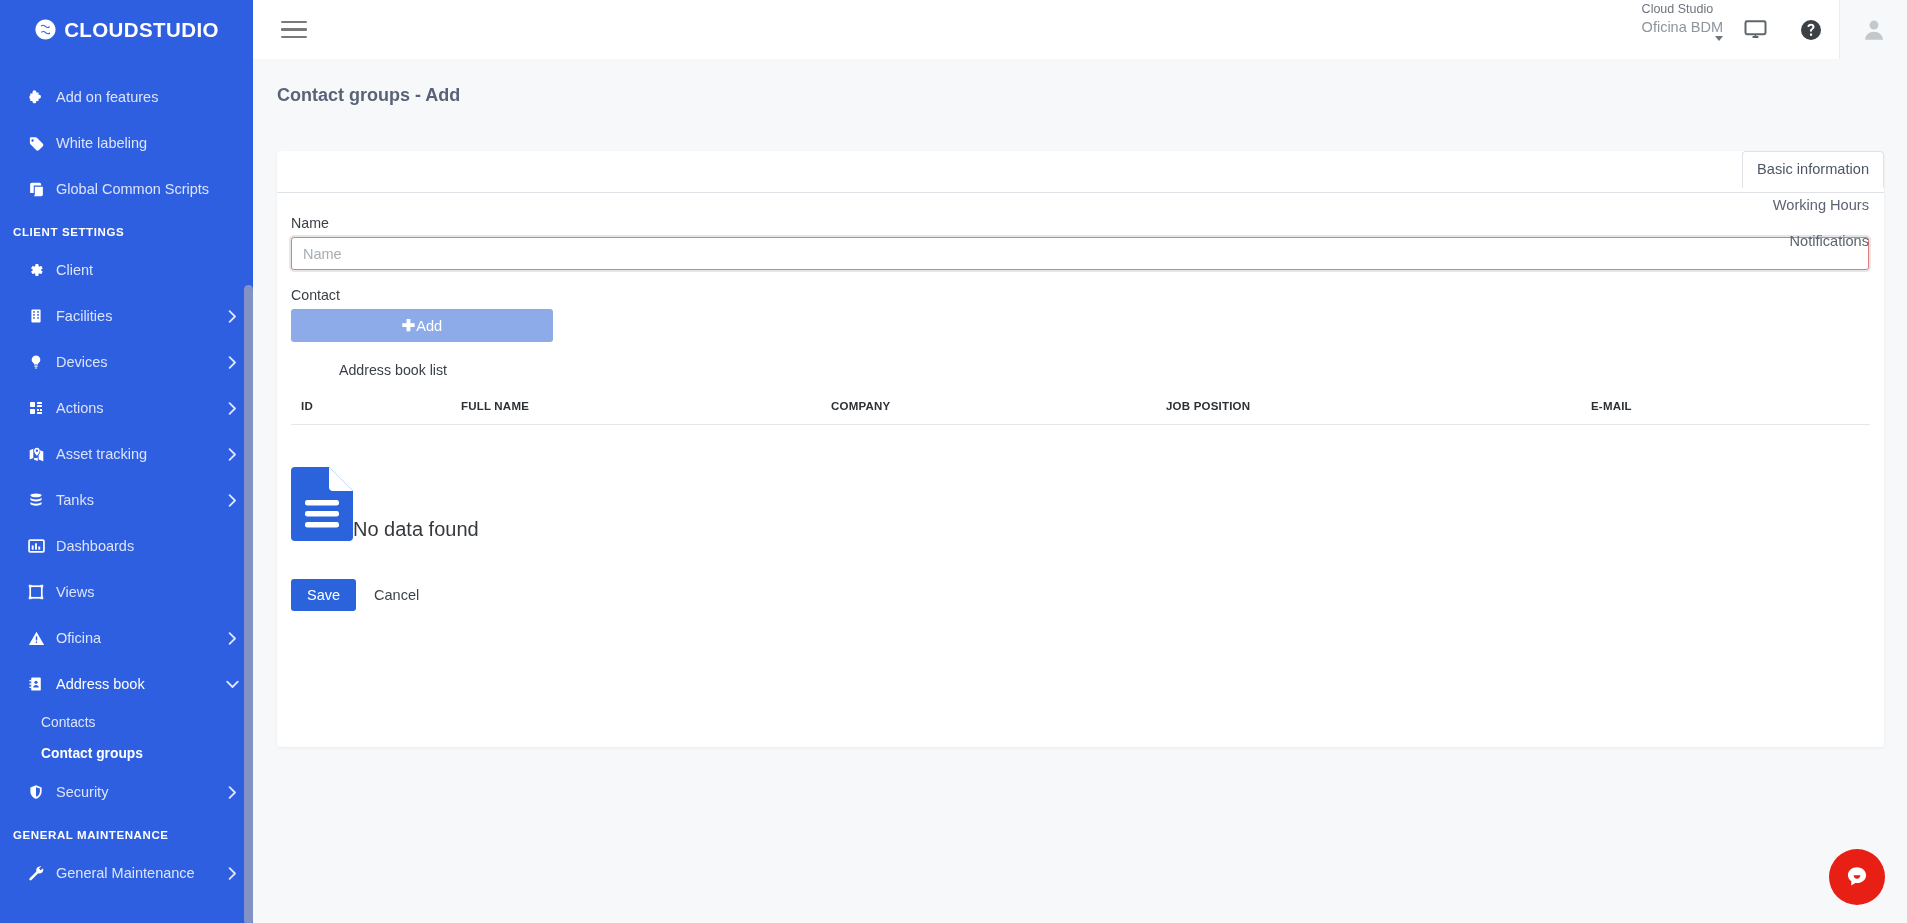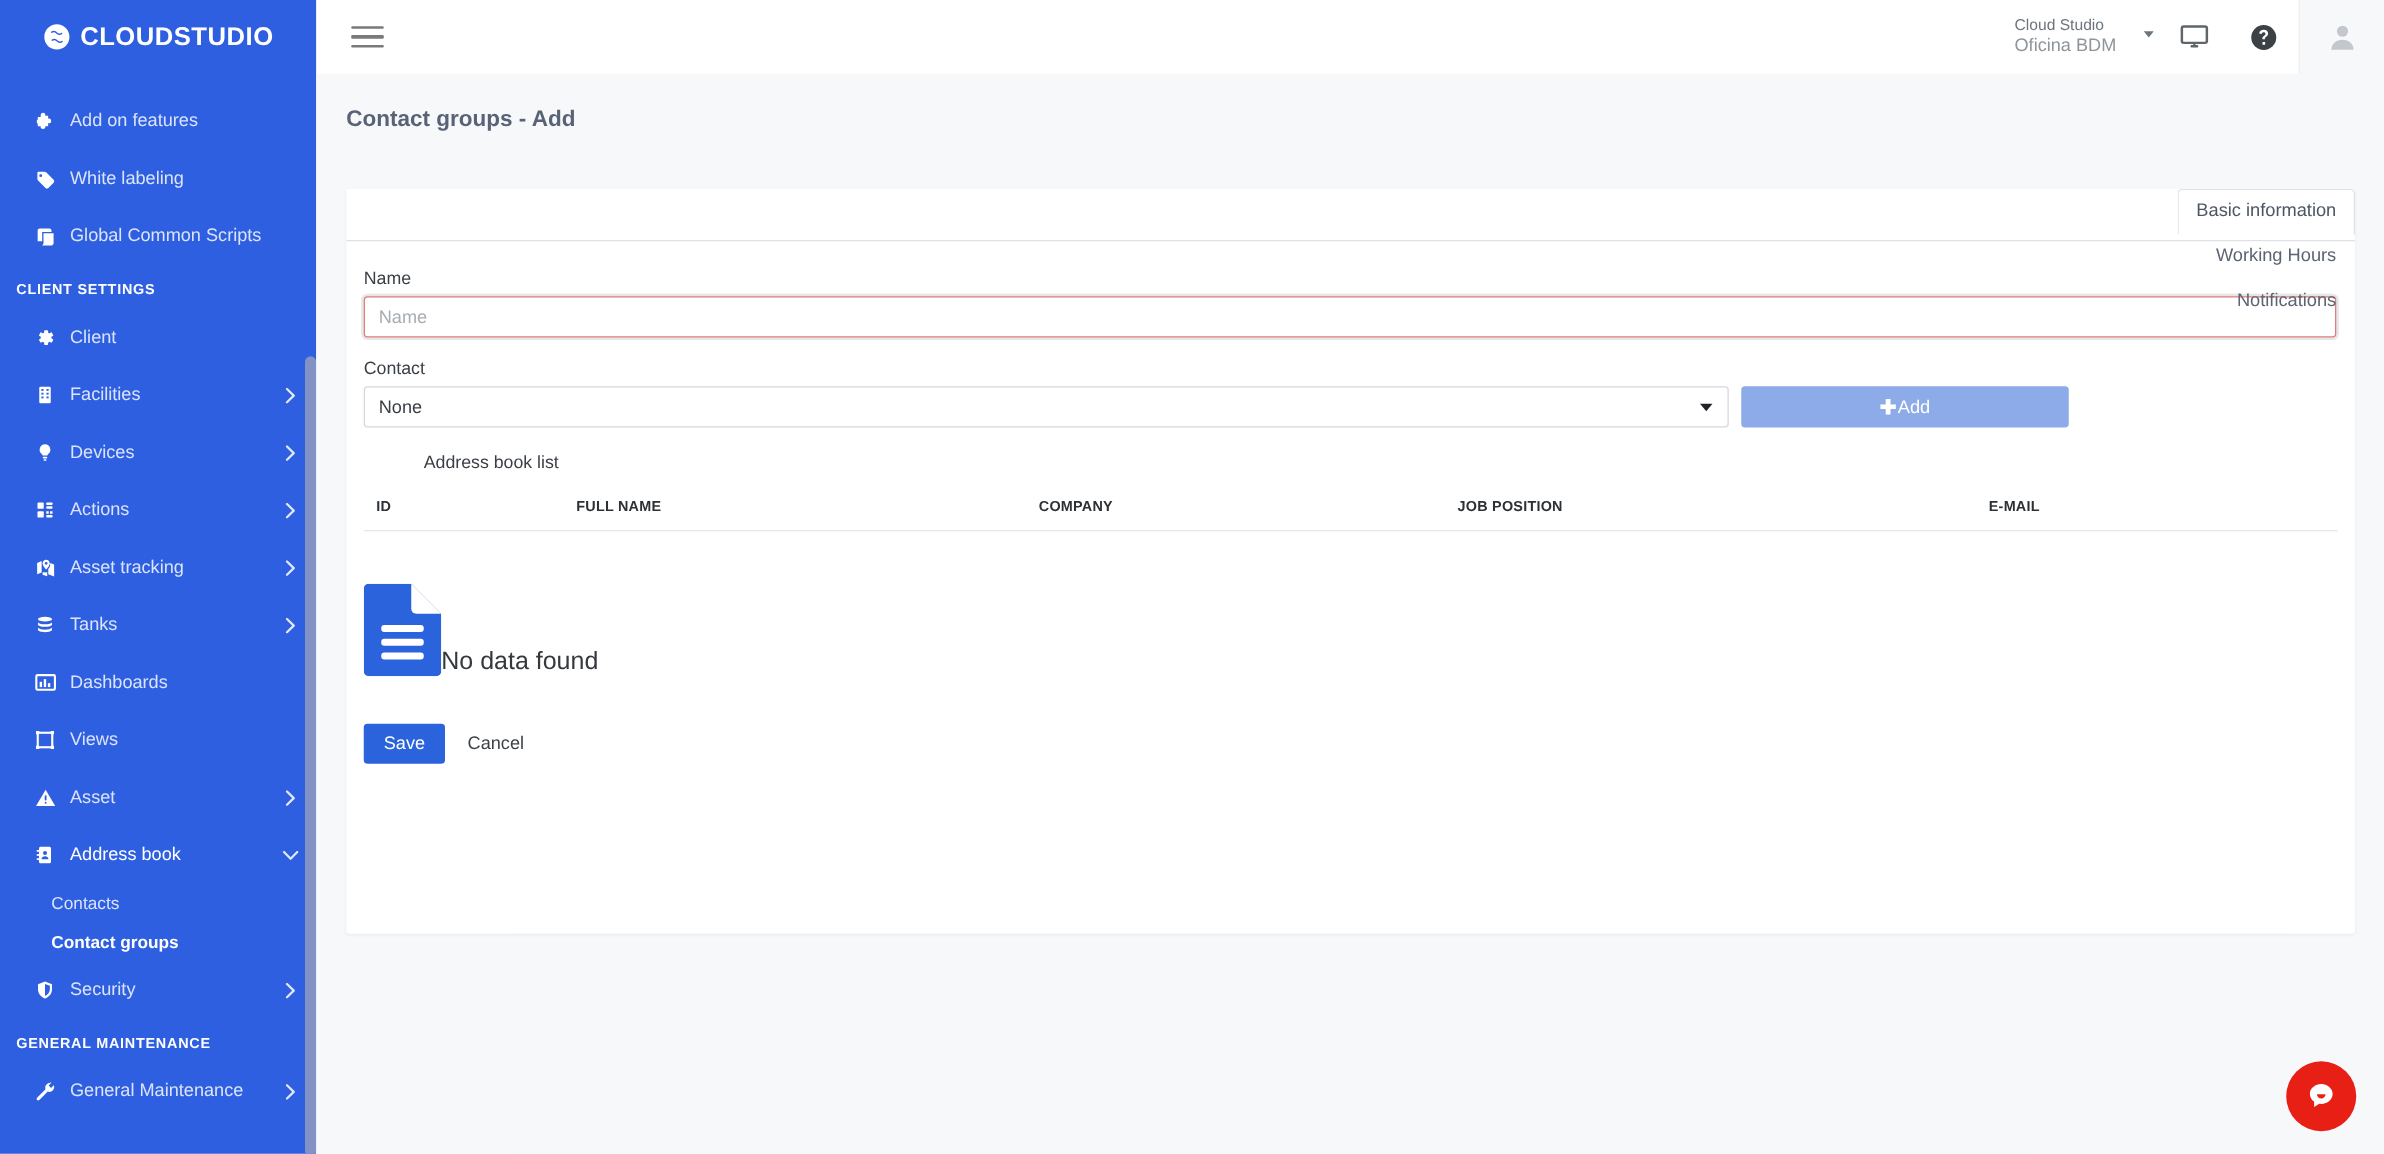--- a/index.html
+++ b/index.html
@@ -110,22 +110,22 @@
   }
   #hamburger span {
     display: block; height: 2.6px; width: 26px;
     background: #7a7a7a; border-radius: 1px;
   }
   #topbar-right {
     margin-left: auto;
     display: flex; align-items: center; height: 59px;
   }
   #tenant-switch {
-    display: flex; align-items: flex-end; gap: 20px;
-    cursor: pointer; padding-right: 4px;
+    display: flex; align-items: flex-end; gap: 0;
+    cursor: pointer; padding-right: 4px; flex-direction: column;
   }
   .tenant-lines { line-height: 1.25; text-align: left; }
   .tenant-l1 { font-size: 12.5px; color: #6c757d; }
   .tenant-l2 { font-size: 14.5px; color: #8e959b; }
   .tenant-caret {
     width: 0; height: 0;
     border-left: 4.5px solid transparent;
     border-right: 4.5px solid transparent;
     border-top: 5px solid #6c757d;
     margin-bottom: 16px; margin-left: 2px;
@@ -489,21 +489,21 @@
     </div>
 
     <div class="nav-item">
       <span class="ni-icon">
         <svg width="17" height="17" viewBox="0 0 16 16">
             <path fill="#fff" d="M8 1.6L15.2 14H.8L8 1.6z"></path>
             <rect x="7.3" y="5.8" width="1.4" height="4" rx=".6" fill="#2e5fe0"></rect>
             <rect x="7.3" y="10.7" width="1.4" height="1.5" rx=".7" fill="#2e5fe0"></rect>
           </svg>
       </span>
-      <span class="ni-label">Asset</span>
+      <span class="ni-label">Oficina</span>
       <span class="ni-caret">
         <svg width="9" height="13" viewBox="0 0 9 13">
             <path d="M1.6 1.2L7 6.5l-5.4 5.3" fill="none" stroke="#fff" stroke-width="1.8" stroke-linecap="round" stroke-linejoin="round"></path>
           </svg>
       </span>
     </div>
 
     <div class="nav-item active">
       <span class="ni-icon">
         <svg width="16" height="16" viewBox="0 0 16 16">
@@ -621,24 +621,20 @@
     </div>
 
     <div id="form-body">
 
       <div class="field-label">Name</div>
       <input class="text-input" type="text" placeholder="Name" style="">
 
       <div class="field-label" style="margin-top:17px;">Contact</div>
 
       <div class="contact-row" style="margin-top:0;">
-        <div class="select-box">
-          <span>None</span>
-          <span class="select-caret"></span>
-        </div>
         <button id="add-button">
           <span class="plus-glyph">✚</span>
             <span>Add</span>
         </button>
       </div>
 
       <div id="address-book-label">Address book list</div>
 
       <div id="table-head">
         <div class="th c-id">ID</div>

